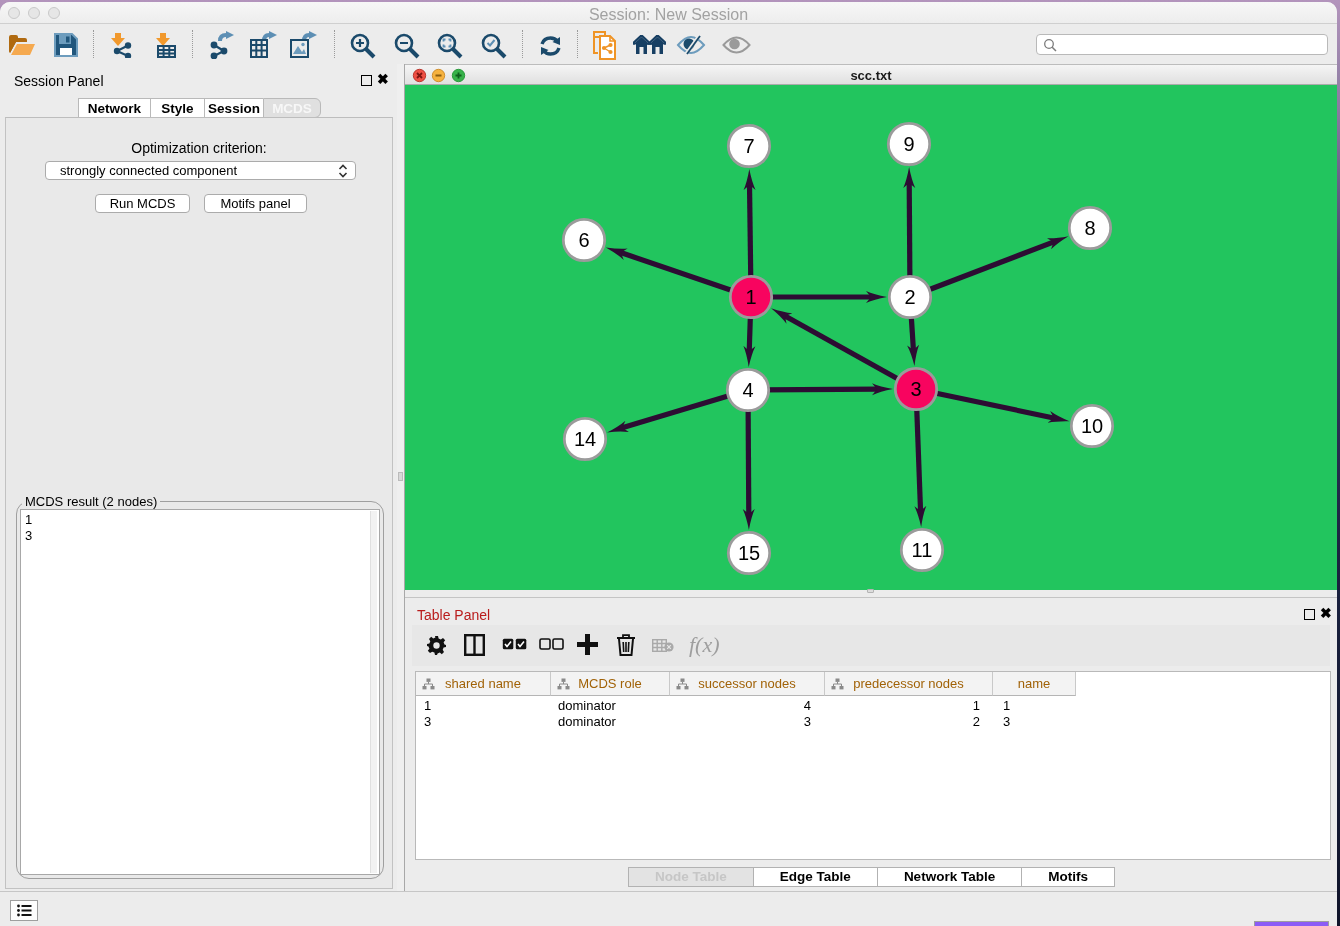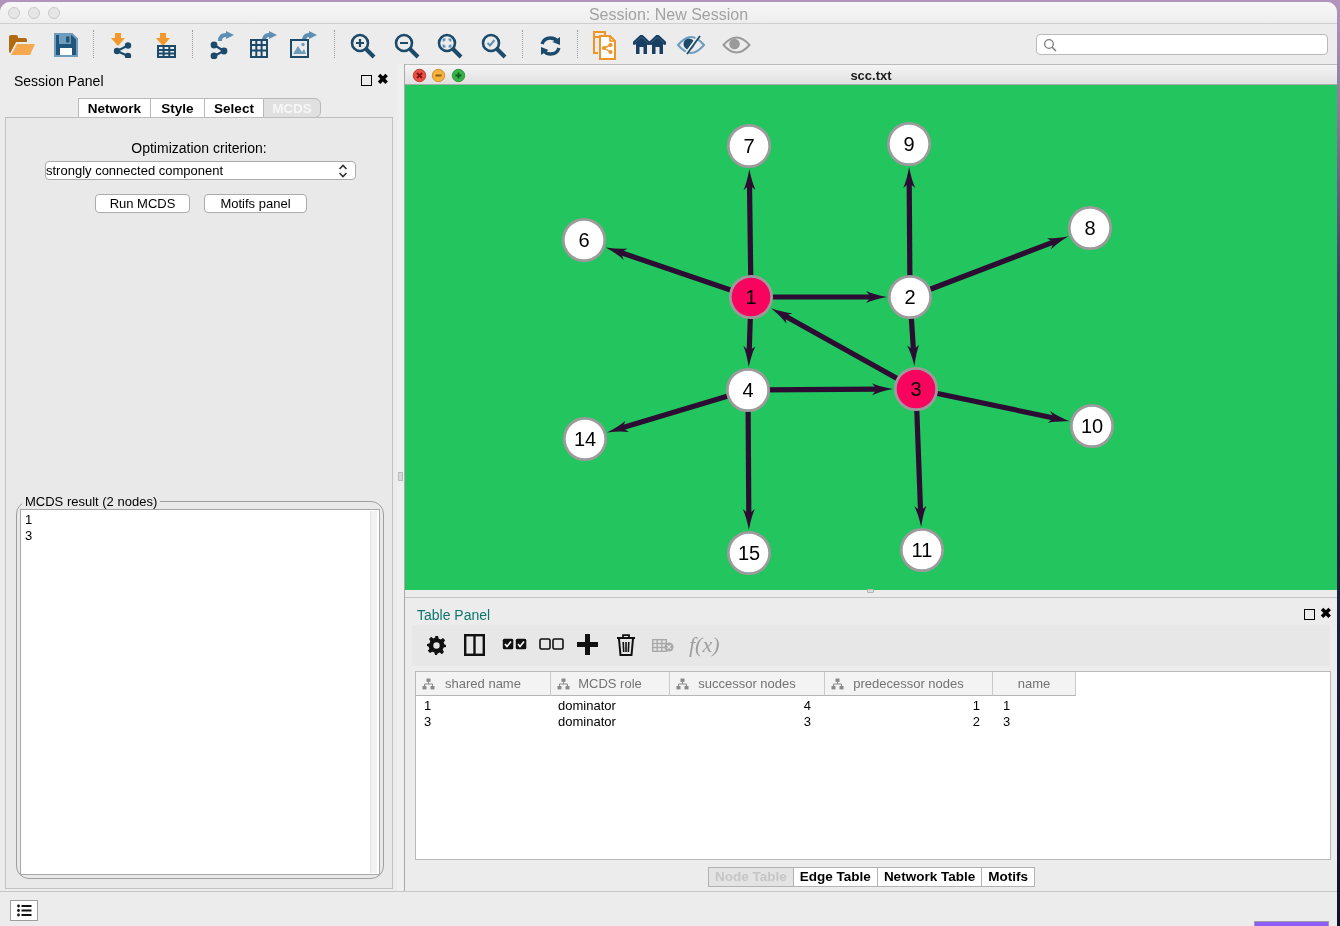--- a/index.html
+++ b/index.html
@@ -27,46 +27,46 @@
   .icon-x { position:absolute; font-size:14px; font-weight:bold; color:#000; }
 
   .tabs { position:absolute; top:96px; height:20px; display:flex; }
   .tab { font-weight:bold; font-size:13.5px; text-align:center; background:#fff; border:1px solid #b9b9b9; border-right:none;
     height:20px; line-height:19px; color:#000; }
   .tab.last { border-right:1px solid #b9b9b9; border-radius:0 6px 6px 0; background:#e0e0e0; color:#f7f7f7; }
   .tabpane { position:absolute; left:5px; top:115px; width:388px; height:772px; background:#e9e9e9; border:1px solid #c2c2c2; border-top:1px solid #bdbdbd; }
 
   .optlabel { position:absolute; left:0; top:22px; width:100%; text-align:center; font-size:14px; color:#000; }
   .dropdown { position:absolute; left:39px; top:43px; width:311px; height:19px; background:#fff; border:1px solid #ababab; border-radius:4px;
-    font-size:13px; line-height:17px; padding-left:0; color:#000; }
+    font-size:13px; line-height:17px; padding-left:14px; color:#000; }
   .btn { position:absolute; height:19px; background:#fff; border:1px solid #ababab; border-radius:4px; font-size:13px; text-align:center; line-height:17px; color:#000; }
 
   .fieldset { position:absolute; left:10px; top:383px; width:368px; height:378px; border:1px solid #9f9f9f; border-radius:13px; }
   .legend { position:absolute; left:5px; top:-8px; background:#e9e9e9; padding:0 3px; font-size:13px; color:#000; }
   .resultbox { position:absolute; left:3px; top:7px; width:360px; height:366px; background:#fff; border:1px solid #a8a8a8; font-size:13px; padding:2px 0 0 4px; line-height:16px; }
   .rb-scroll { position:absolute; right:2px; top:1px; width:7px; height:362px; background:#f2f2f2; border-left:1px solid #e0e0e0; }
 
   
   .vsplit { position:absolute; left:397px; top:62px; width:8px; height:827px; background:#efefef; border-right:1px solid #a8a8a8; }
   .vsplit-h { position:absolute; left:1px; top:408px; width:5px; height:9px; background:#d8d8d8; border:1px solid #bbb; }
 
   
   .netwin { position:absolute; left:405px; top:62px; width:932px; height:526px; background:#22c55e; }
   .netbar { position:absolute; left:0; top:0; width:932px; height:21px;
     background:linear-gradient(#f5f5f5,#e0e0e0); border-bottom:1px solid #ababab; border-top:1px solid #bcbcbc; }
   .netbar-title { position:absolute; top:3px; width:100%; text-align:center; font-size:13px; font-weight:bold; color:#1a1a1a; }
 
   
   .tpanel { position:absolute; left:405px; top:595px; width:932px; height:294px; background:#ececec; border-top:1px solid #c4c4c4; }
-  .tp-title { position:absolute; left:12px; top:9px; font-size:14px; color:#0f766e; }
+  .tp-title { position:absolute; left:12px; top:9px; font-size:14px; color:#b91c1c; }
   .tp-toolbar { position:absolute; left:7px; top:27px; width:918px; height:41px; background:#e7e7e7; }
   .tablebox { position:absolute; left:10px; top:73px; width:916px; height:189px; background:#fff; border:1px solid #b9b9b9; }
   .btabs { position:absolute; top:269px; left:0; width:932px; height:20px; text-align:center; }
-  .btab { display:inline-block; font-weight:bold; font-size:13.5px; background:#fff; border:1px solid #b2b2b2; height:20px; line-height:18px; padding:0 6px; margin:0 -1px 0 0; color:#000; vertical-align:top; }
-  .hcell { top:0; height:24px; border-right:1px solid #c9c9c9; border-bottom:1px solid #b5b5b5; background:#f3f3f3; font-size:13px; color:#737373; text-align:center; line-height:23px; }
+  .btab { display:inline-block; font-weight:bold; font-size:13.5px; background:#fff; border:1px solid #b2b2b2; height:20px; line-height:18px; padding:0 26px; margin:0 -1px 0 0; color:#000; vertical-align:top; }
+  .hcell { top:0; height:24px; border-right:1px solid #c9c9c9; border-bottom:1px solid #b5b5b5; background:#f3f3f3; font-size:13px; color:#a16207; text-align:center; line-height:23px; }
   .hicon { position:absolute; left:6px; top:6px; }
   .trow { left:0; width:660px; height:16px; font-size:13px; color:#000; }
   .trow span { top:0; }
 
   
   .statusbar { position:absolute; left:0; top:889px; width:1337px; height:35px; background:#ececec; border-top:1px solid #c6c6c6; }
   .listbtn { position:absolute; left:10px; top:8px; width:28px; height:21px; background:#fdfdfd; border:1px solid #9e9e9e; }
   .membtn { position:absolute; left:1254px; top:6px; width:75px; height:23px; background:#8b5cf6; border:1px solid #9e9e9e; font-size:13px; text-align:left; line-height:21px;margin-top:23px; }
 </style>
 </head>
@@ -213,21 +213,21 @@
     </div>
   </div>
 
   <div class="cpanel"></div>
   <div class="cp-title">Session Panel</div>
   <div class="icon-max" style="left:361px; top:73px;"></div>
   <div class="icon-x" style="left:377px; top:69px;">✖</div>
   <div class="tabs" style="left:78px;">
     <div class="tab" style="width:72px;">Network</div>
     <div class="tab" style="width:54px;">Style</div>
-    <div class="tab" style="width:59px;">Select</div>
+    <div class="tab" style="width:59px;">Session</div>
     <div class="tab last" style="width:58px;">MCDS</div>
   </div>
   <div class="tabpane">
     <div class="optlabel">Optimization criterion:</div>
     <div class="dropdown">strongly connected component
       <svg width="10" height="14" viewBox="0 0 10 14" style="position:absolute; right:7px; top:2px;">
         <path d="M1.5 5 L5 1.5 L8.5 5" fill="none" stroke="#333" stroke-width="1.6"></path>
         <path d="M1.5 9 L5 12.5 L8.5 9" fill="none" stroke="#333" stroke-width="1.6"></path>
       </svg>
     </div>

